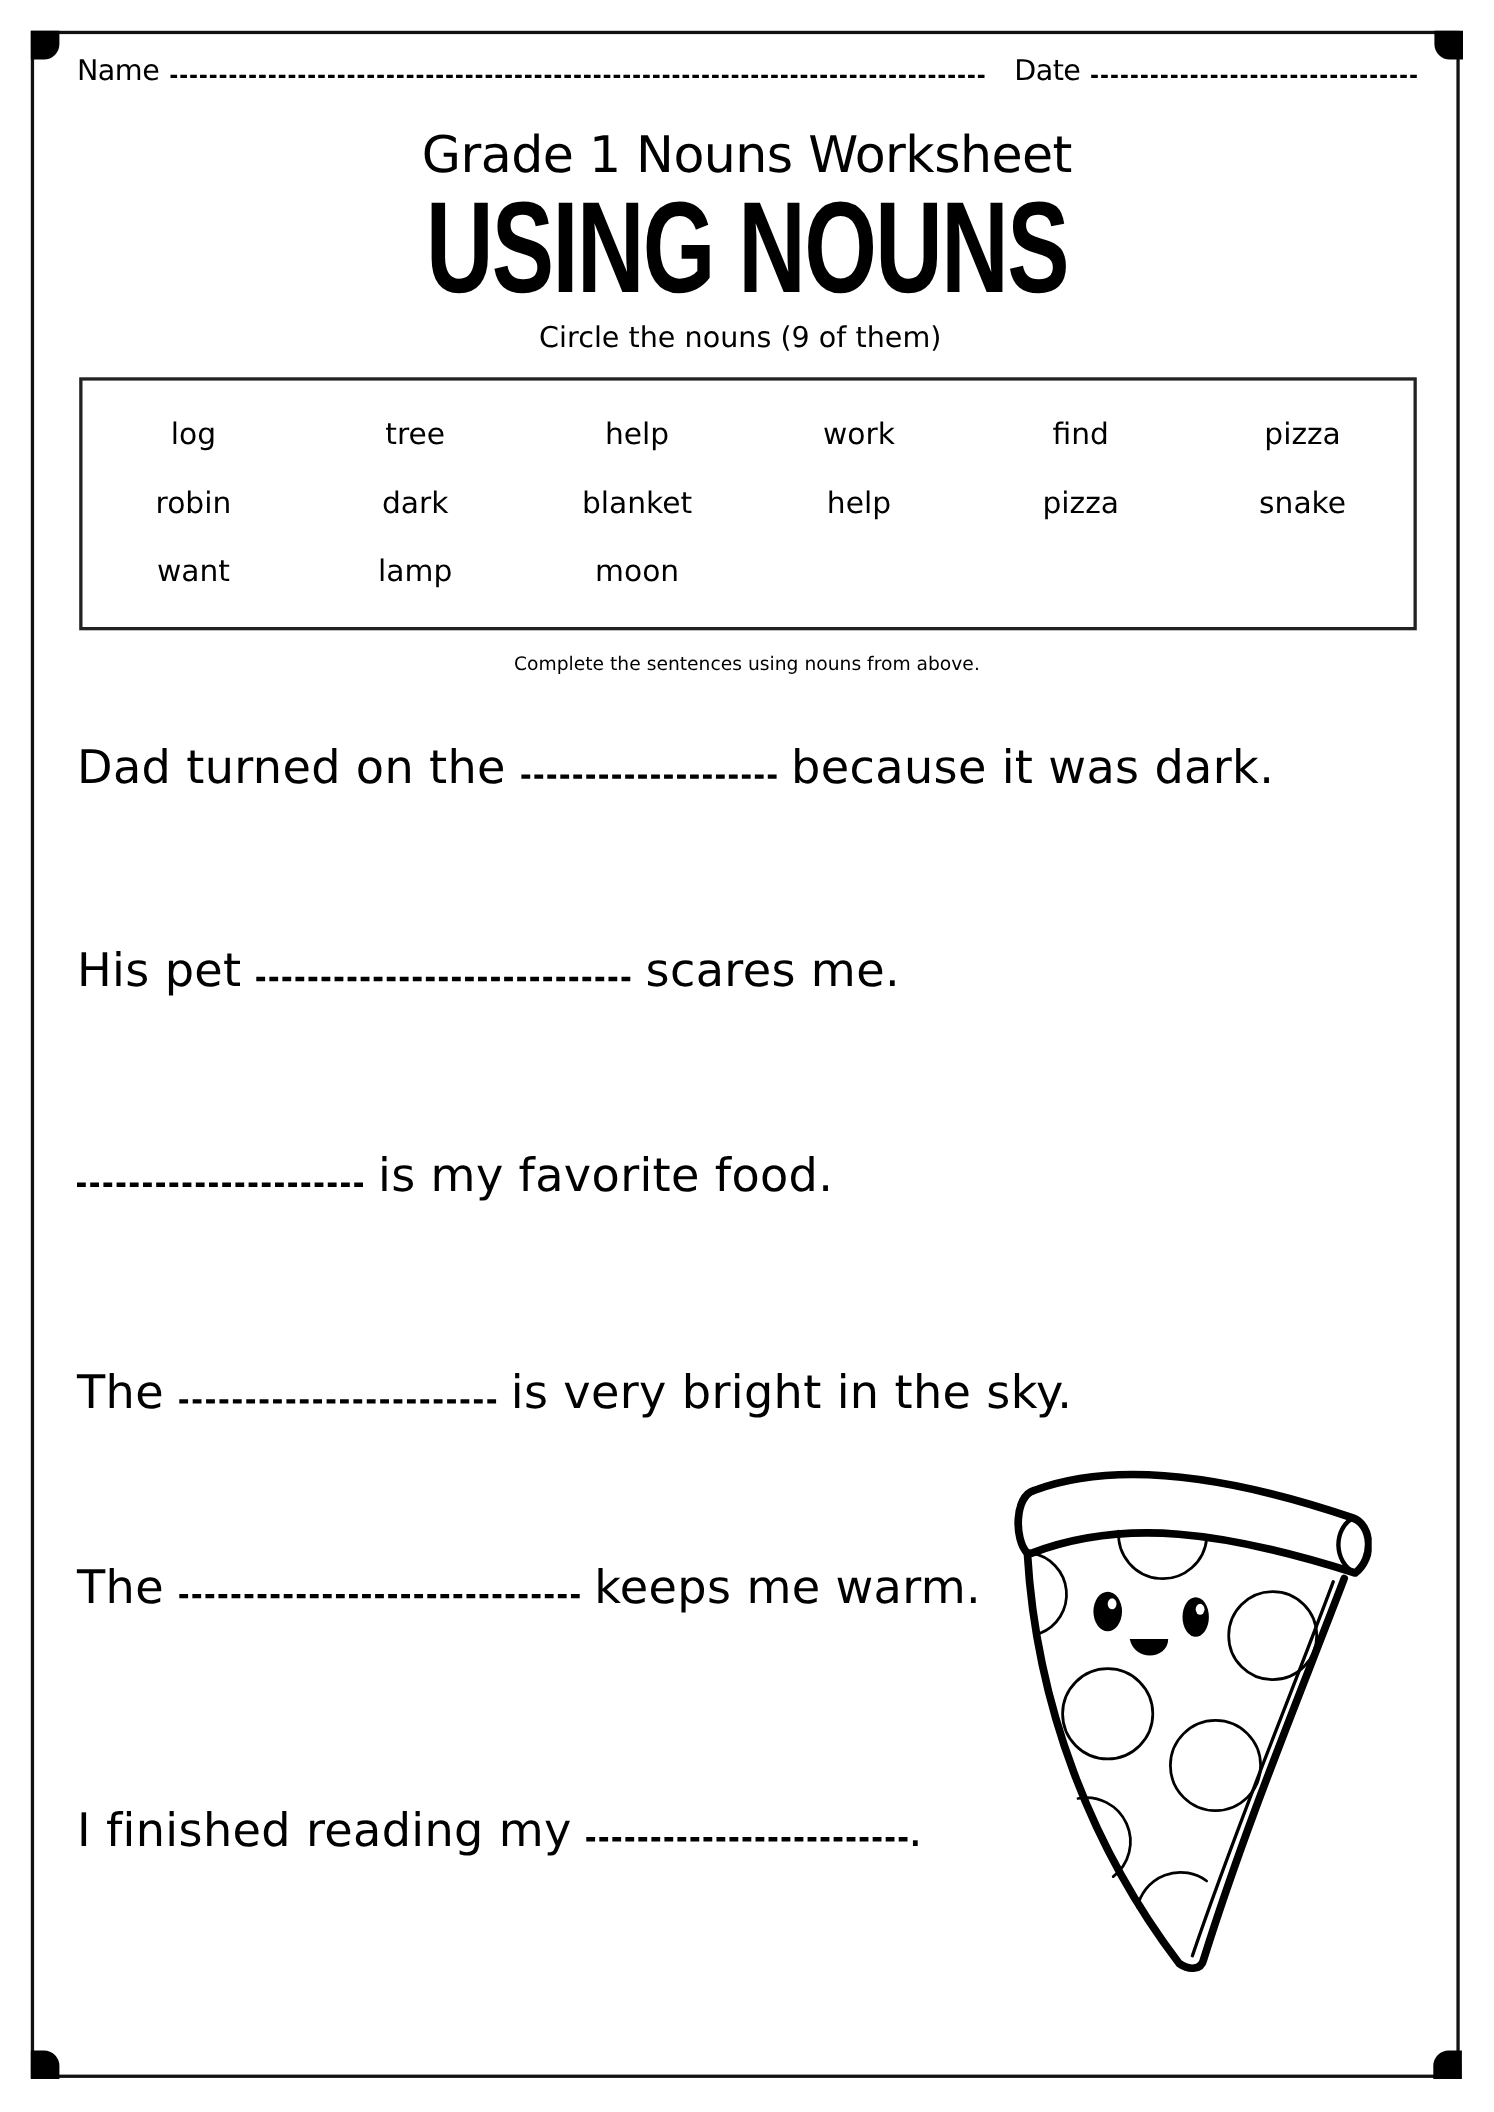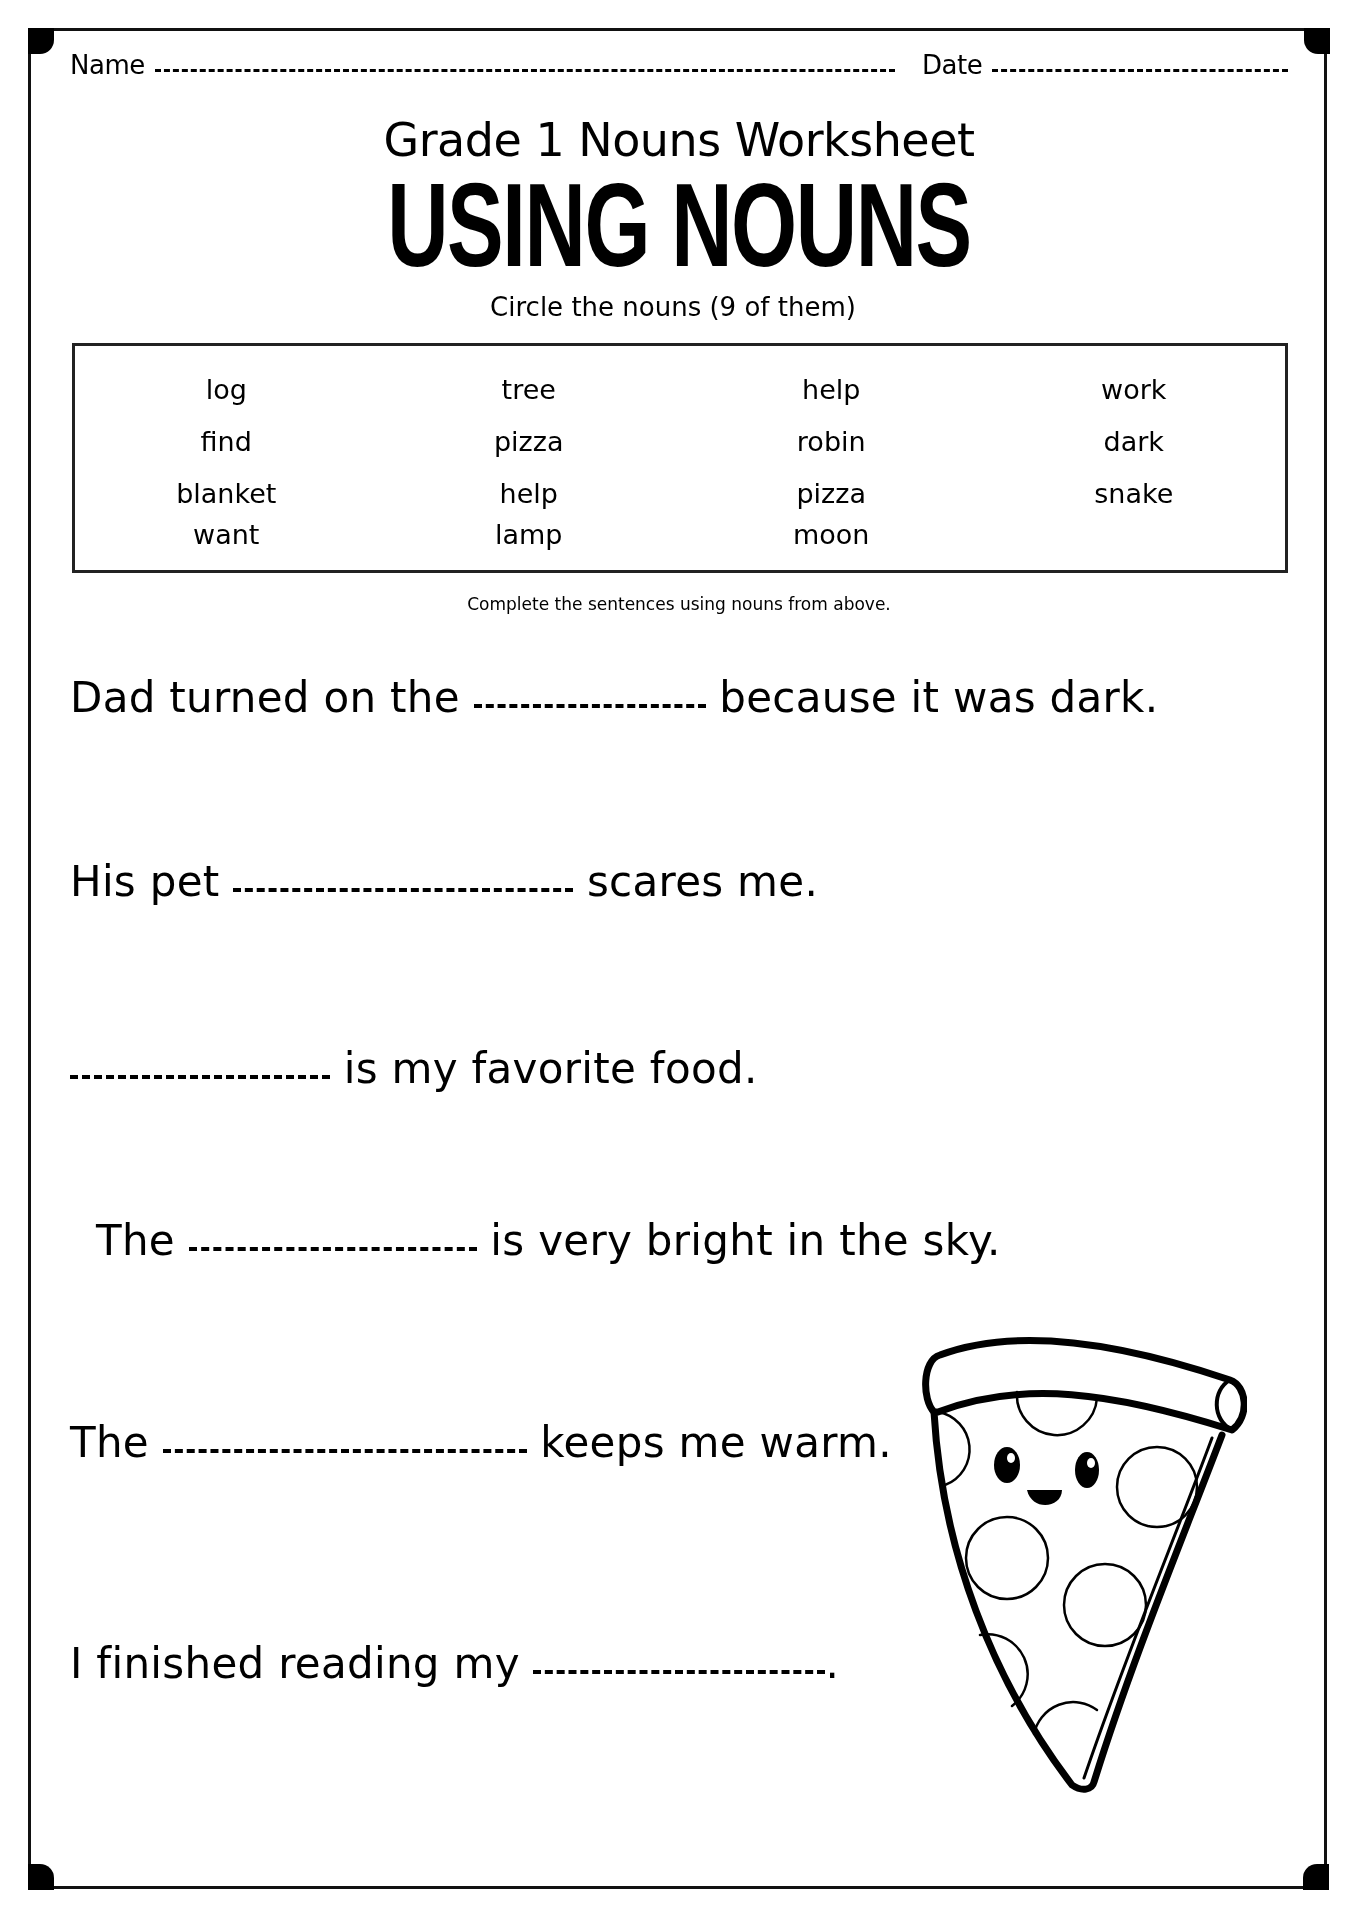--- a/index.html
+++ b/index.html
@@ -20,21 +20,21 @@
 
   .subtitle { position:absolute; left:0; right:0; top:113px; text-align:center;
               font-size:46px; letter-spacing:-0.5px; }
   .title { position:absolute; left:0; right:0; top:170px; text-align:center;
            font-family:"Liberation Sans", sans-serif; font-weight:bold; font-size:118px;
            line-height:110px; transform:scaleX(0.72); letter-spacing:-2px; }
   .instr1 { position:absolute; left:0; right:12px; top:292px; text-align:center; font-size:26px; }
 
   .wordbox { position:absolute; left:72px; top:343px; width:1216px; height:230px;
              border:3px solid #222; box-sizing:border-box;
-             display:grid; grid-template-columns:repeat(4, 1fr); grid-template-rows:repeat(3, 1fr);
+             display:grid; grid-template-columns:repeat(6, 1fr); grid-template-rows:repeat(3, 1fr);
              padding:18px 0 20px 0; }
   .word { text-align:center; font-size:27px; display:flex; align-items:center; justify-content:center; }
 
   .instr2 { position:absolute; left:0; right:0; top:594px; text-align:center; font-size:17px; padding-left:0; }
 
   .sentence { position:absolute; left:70px; font-size:42px; white-space:nowrap; letter-spacing:0.3px; }
   .blank { display:inline-block; border-bottom:4px dashed #000; height:0; position:relative; top:-4px; }
 
   .pizza { position:absolute; left:912px; top:1320px; width:335px; height:475px; }
 </style>
@@ -88,21 +88,21 @@
   <span>His pet</span>
   <span class="blank" style="width:340px;"></span>
   <span>scares me.</span>
 </div>
 
 <div class="sentence" style="top:1044px;">
   <span class="blank" style="width:260px;"></span>
   <span>is my favorite food.</span>
 </div>
 
-<div class="sentence" style="top:1216px;margin-left:26px;">
+<div class="sentence" style="top:1241px;">
   <span>The</span>
   <span class="blank" style="width:288px;"></span>
   <span>is very bright in the sky.</span>
 </div>
 
 <div class="sentence" style="top:1418px;">
   <span>The</span>
   <span class="blank" style="width:364px;"></span>
   <span>keeps me warm.</span>
 </div>

